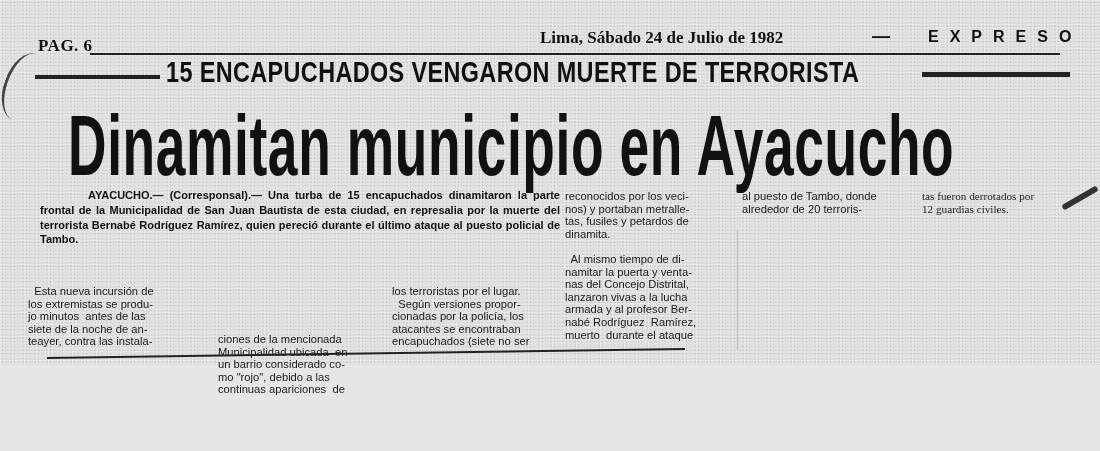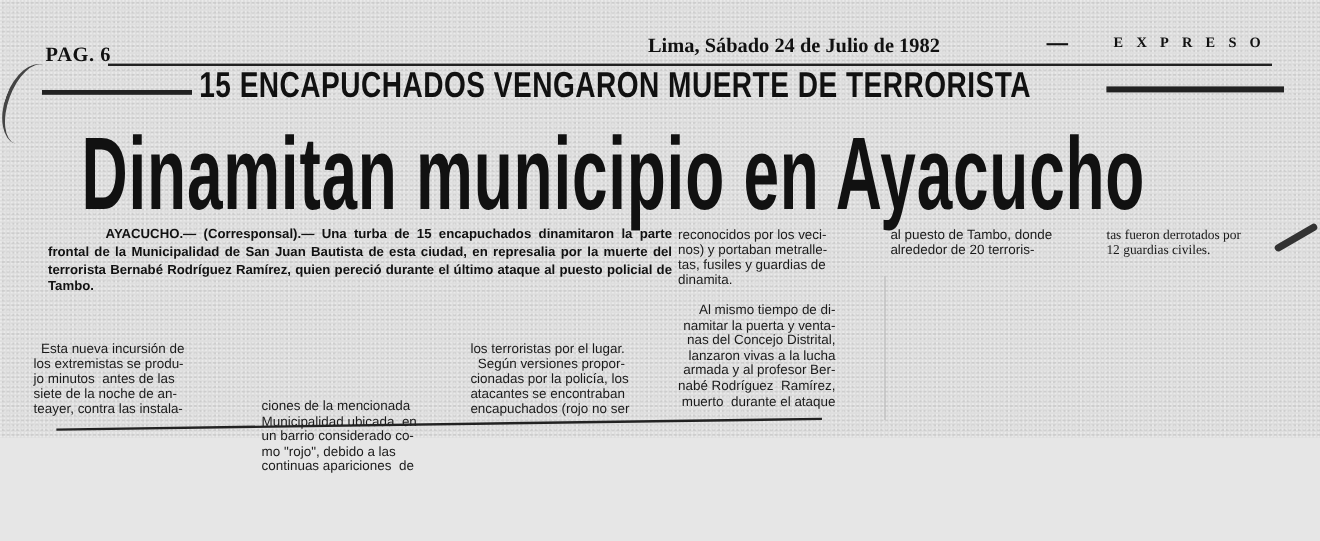--- a/index.html
+++ b/index.html
@@ -8,36 +8,36 @@
   .paper{position:absolute;left:0;top:0;width:1100px;height:451px;
     background:
       radial-gradient(circle at 20% 30%, rgba(255,255,255,.35) 0 1px, transparent 1px) 0 0/3px 3px,
       radial-gradient(circle at 70% 60%, rgba(0,0,0,.08) 0 1px, transparent 1px) 0 0/4px 4px,
       #dedede;}
   .lower{position:absolute;left:0;top:365px;width:1100px;height:86px;background:#e6e6e6;}
   .abs{position:absolute;white-space:nowrap;}
   .pag{left:38px;top:36px;font-family:"Liberation Serif",serif;font-weight:bold;font-size:17px;letter-spacing:.5px;}
   .dateline{left:540px;top:28px;font-family:"Liberation Serif",serif;font-weight:bold;font-size:17px;}
   .dash{left:872px;top:26px;font-weight:bold;font-size:18px;}
-  .paper-name{left:928px;top:28px;font-family:Liberation Serif, serif;font-weight:bold;font-size:12px;letter-spacing:11px;}
+  .paper-name{left:928px;top:28px;font-family:Liberation Sans, sans-serif;font-weight:bold;font-size:16px;letter-spacing:11px;}
   .rule-top{left:90px;top:53px;width:970px;height:2px;background:#222;}
   .rule-left{left:35px;top:75px;width:125px;height:4px;background:#222;}
   .rule-right{left:922px;top:72px;width:148px;height:5px;background:#222;}
   .kicker{left:166px;top:55px;font-family:"Liberation Sans",sans-serif;font-weight:bold;font-size:30px;
     transform:scaleX(.78);transform-origin:left top;letter-spacing:.5px;}
   .headline{left:68px;top:100px;font-family:"Liberation Sans",sans-serif;font-weight:bold;font-size:86px;
     transform:scaleX(.62);transform-origin:left top;letter-spacing:1px;line-height:90px;}
   .lead{left:40px;top:188px;width:520px;font-family:Liberation Sans, sans-serif;font-weight:bold;font-size:11px;line-height:14.8px;white-space:normal;text-align:justify;}
   .lead .first{padding-left:48px;}
   .col{position:absolute;font-family:"Liberation Sans",sans-serif;font-size:11.2px;line-height:12.6px;white-space:pre;color:#1a1a1a;}
   .c1{left:28px;top:285px;}
   .c2{left:218px;top:285px;margin-top:48px;}
   .c3{left:392px;top:285px;}
   .c4{left:565px;top:190px;}
-  .c4b{left:565px;top:253px;text-align:right;}
+  .c4b{left:565px;top:253px;}
   .c5{left:742px;top:190px;}
   .c6{left:922px;top:190px;font-family:Liberation Serif, serif;}
   .vline2{left:737px;top:230px;width:1px;height:120px;background:#bbb;}
   .rule-bottom{left:47px;top:357px;width:638px;height:2px;background:#222;transform:rotate(-0.8deg);transform-origin:left;}
   .scribble{left:4px;top:52px;width:38px;height:70px;border-left:3px solid #444;border-radius:60% 0 0 60%;transform:rotate(20deg);}
   .mark-right{left:1060px;top:195px;width:40px;height:6px;background:#333;border-radius:3px;transform:rotate(-30deg);}
 </style>
 </head>
 <body>
 
@@ -68,24 +68,24 @@
 teayer, contra las instala-</div>
 <div class="col c2">ciones de la mencionada
 Municipalidad ubicada  en
 un barrio considerado co-
 mo "rojo", debido a las
 continuas apariciones  de</div>
 <div class="col c3">los terroristas por el lugar.
   Según versiones propor-
 cionadas por la policía, los
 atacantes se encontraban
-encapuchados (rojo no ser</div>
+encapuchados (siete no ser</div>
 <div class="col c4">reconocidos por los veci-
 nos) y portaban metralle-
-tas, fusiles y guardias de
+tas, fusiles y petardos de
 dinamita.</div>
 <div class="col c4b">  Al mismo tiempo de di-
 namitar la puerta y venta-
 nas del Concejo Distrital,
 lanzaron vivas a la lucha
 armada y al profesor Ber-
 nabé Rodríguez  Ramírez,
 muerto  durante el ataque</div>
 <div class="col c5">al puesto de Tambo, donde
 alrededor de 20 terroris-</div>

